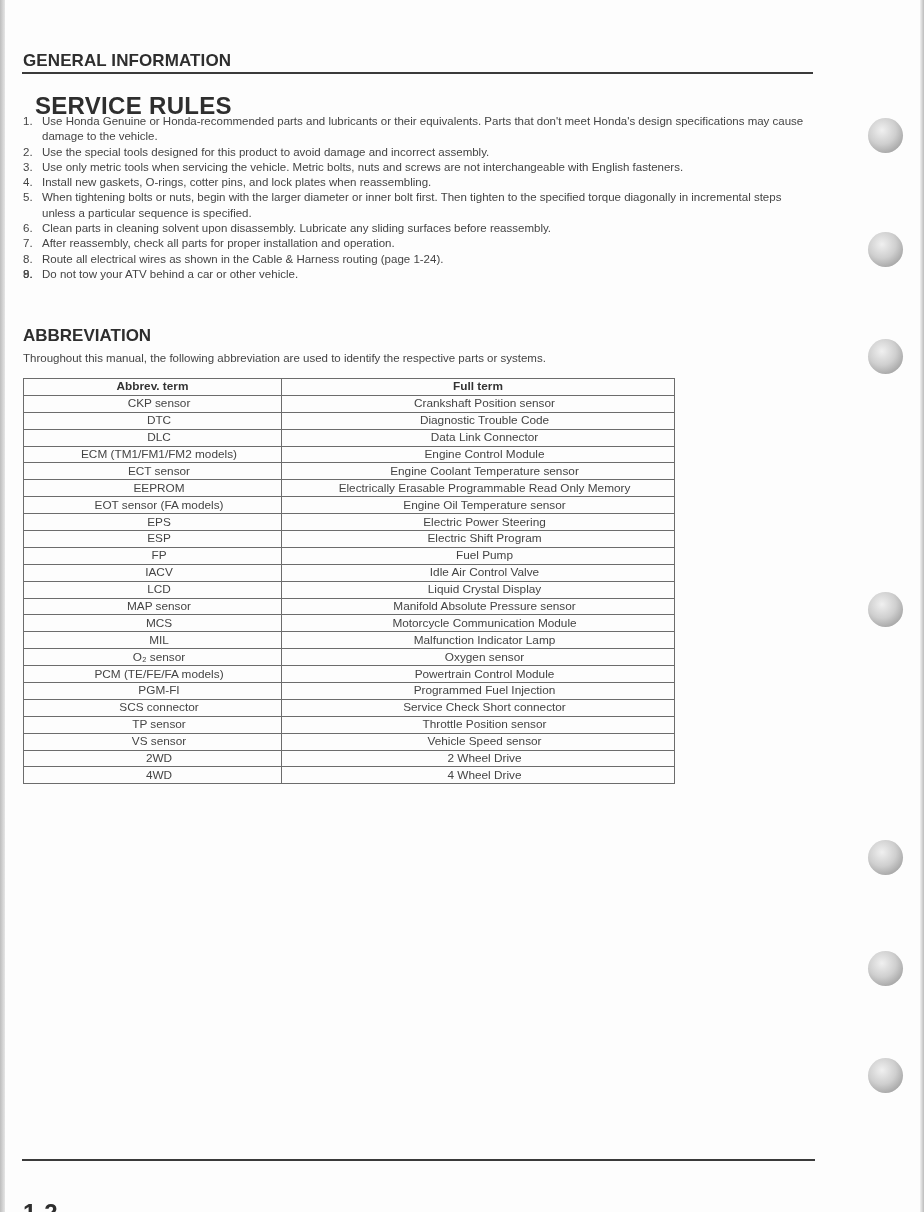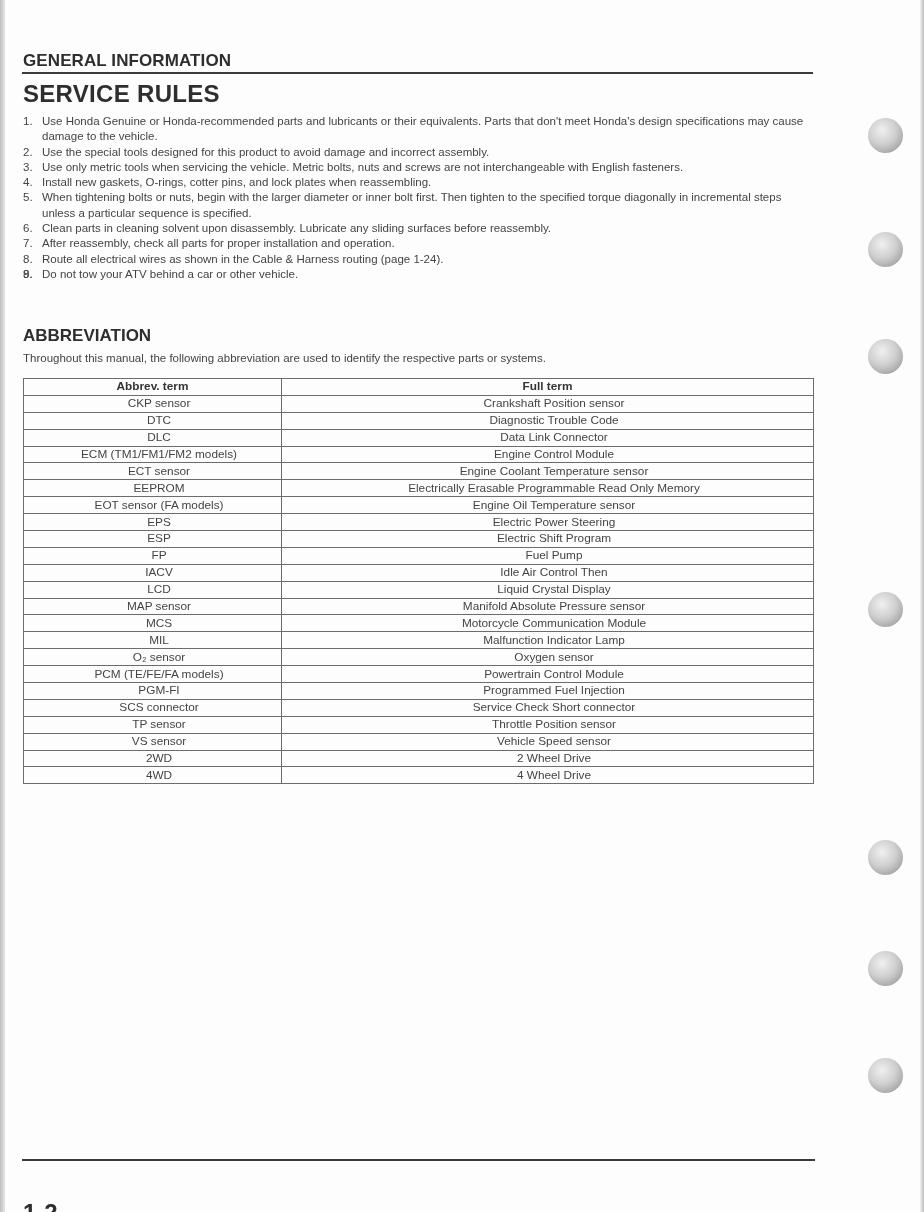--- a/index.html
+++ b/index.html
@@ -37,21 +37,21 @@
     .rules .num { position: absolute; left: 0; top: 0; }
     .subheading {
       position: absolute; left: 23px; top: 326px;
       font-size: 17px; font-weight: bold; color: #2e2e2e;
     }
     .intro {
       position: absolute; left: 23px; top: 352px;
       font-size: 11.5px; color: #444;
     }
     table.abbr {
-      position: absolute; left: 23px; top: 378px; width: 791px;
+      position: absolute; left: 23px; top: 378px; width: 652px;
       border-collapse: collapse;
       font-size: 11.8px; color: #444;
     }
     table.abbr th, table.abbr td {
       border: 1px solid #6c6c6c;
       height: 15.9px; padding: 0 0 0 13px; line-height: 15px;
       text-align: center; vertical-align: middle; white-space: nowrap;
     }
     table.abbr th { text-align: center; padding-left: 0; font-weight: bold; color: #333; }
     table.abbr col.c1 { width: 258px; }
@@ -68,21 +68,21 @@
     }
   </style>
 </head>
 <body>
 
 <div class="left-edge"></div>
 <div class="right-edge"></div>
 
 <div class="section-header">GENERAL INFORMATION</div>
 <div class="header-rule"></div>
-<h1 class="page-title" style="margin:0">SERVICE RULES</h1>
+<h1 class="page-title" style="margin:12px">SERVICE RULES</h1>
 
 <ol class="rules">
   <li><span class="num">1.</span><span>Use Honda Genuine or Honda-recommended parts and lubricants or their equivalents. Parts that don't meet Honda's design specifications may cause damage to the vehicle.</span></li>
   <li><span class="num">2.</span><span>Use the special tools designed for this product to avoid damage and incorrect assembly.</span></li>
   <li><span class="num">3.</span><span>Use only metric tools when servicing the vehicle. Metric bolts, nuts and screws are not interchangeable with English fasteners.</span></li>
   <li><span class="num">4.</span><span>Install new gaskets, O-rings, cotter pins, and lock plates when reassembling.</span></li>
   <li><span class="num">5.</span><span>When tightening bolts or nuts, begin with the larger diameter or inner bolt first. Then tighten to the specified torque diagonally in incremental steps unless a particular sequence is specified.</span></li>
   <li><span class="num">6.</span><span>Clean parts in cleaning solvent upon disassembly. Lubricate any sliding surfaces before reassembly.</span></li>
   <li><span class="num">7.</span><span>After reassembly, check all parts for proper installation and operation.</span></li>
   <li><span class="num">8.</span><span>Route all electrical wires as shown in the Cable &amp; Harness routing (page 1-24).</span></li>
@@ -140,21 +140,21 @@
     <tr>
         <td>ESP</td>
         <td>Electric Shift Program</td>
       </tr>
     <tr>
         <td>FP</td>
         <td>Fuel Pump</td>
       </tr>
     <tr>
         <td>IACV</td>
-        <td>Idle Air Control Then</td>
+        <td>Idle Air Control Valve</td>
       </tr>
     <tr>
         <td>LCD</td>
         <td>Liquid Crystal Display</td>
       </tr>
     <tr>
         <td>MAP sensor</td>
         <td>Manifold Absolute Pressure sensor</td>
       </tr>
     <tr>

